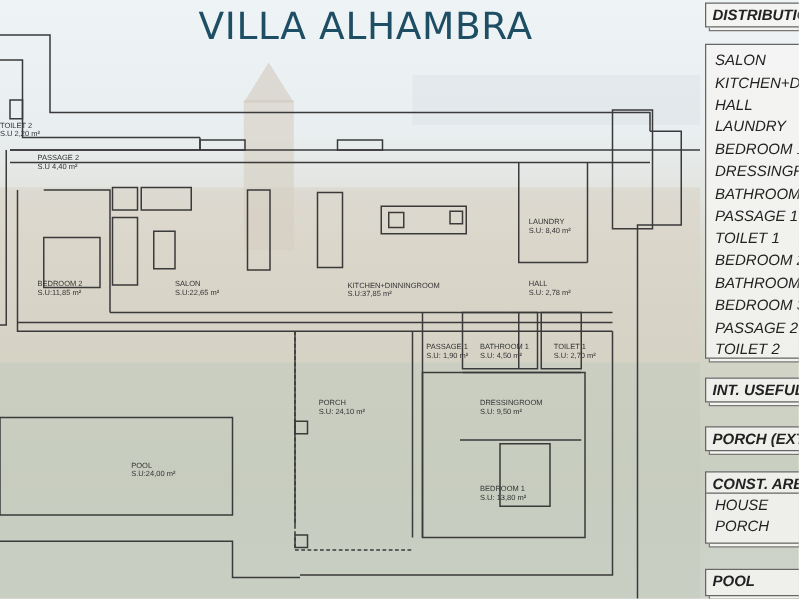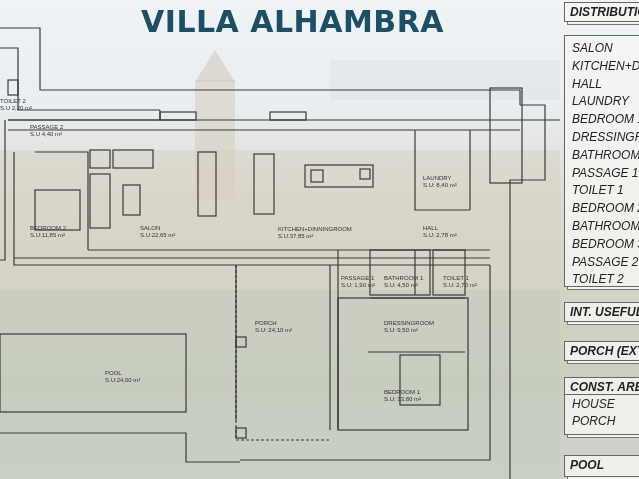--- a/index.html
+++ b/index.html
@@ -5,21 +5,21 @@
   html, body { margin:0; padding:0; }
   body {
     width:639px; height:479px; overflow:hidden; position:relative;
     font-family:"Liberation Sans", sans-serif;
     background: linear-gradient(180deg, #eef3f6 0%, #e9eef0 22%, #dcdcd2 40%, #d2d4c6 60%, #c9cfc0 80%, #cfd4cb 100%);
   }
   .bg-layer { position:absolute; inset:0; pointer-events:none; }
   .title {
     position:absolute; left:0; top:4px; width:585px; text-align:center;
     color:#1e4e63; font-size:30px; letter-spacing:0.5px;
-    font-family:"DejaVu Sans", sans-serif; font-weight:bold;
+    font-family:"DejaVu Sans", sans-serif; font-weight:normal;
   }
   svg.plan { position:absolute; left:0; top:0; }
   .lbl { position:absolute; font-size:6px; line-height:7px; color:#333; font-family:"Liberation Sans", sans-serif; white-space:nowrap; }
   .panel { position:absolute; left:564px; width:80px; border:1px solid #666; background:rgba(245,245,242,0.85); box-shadow:3px 3px 0 -1px #f3f3f0, 3px 3px 0 0 #777; }
   .panel-head { font-style:italic; font-weight:bold; font-size:12px; color:#222; padding:2px 0 0 5px; height:16px; box-sizing:border-box; white-space:nowrap; overflow:hidden; }
   .panel-list { list-style:none; margin:0; padding:4px 0 2px 7px; }
   .panel-list li { font-style:italic; font-size:12px; color:#222; line-height:17.8px; white-space:nowrap; overflow:hidden; }
   .divider { border-top:1px solid #666; }
 </style>
 </head>

